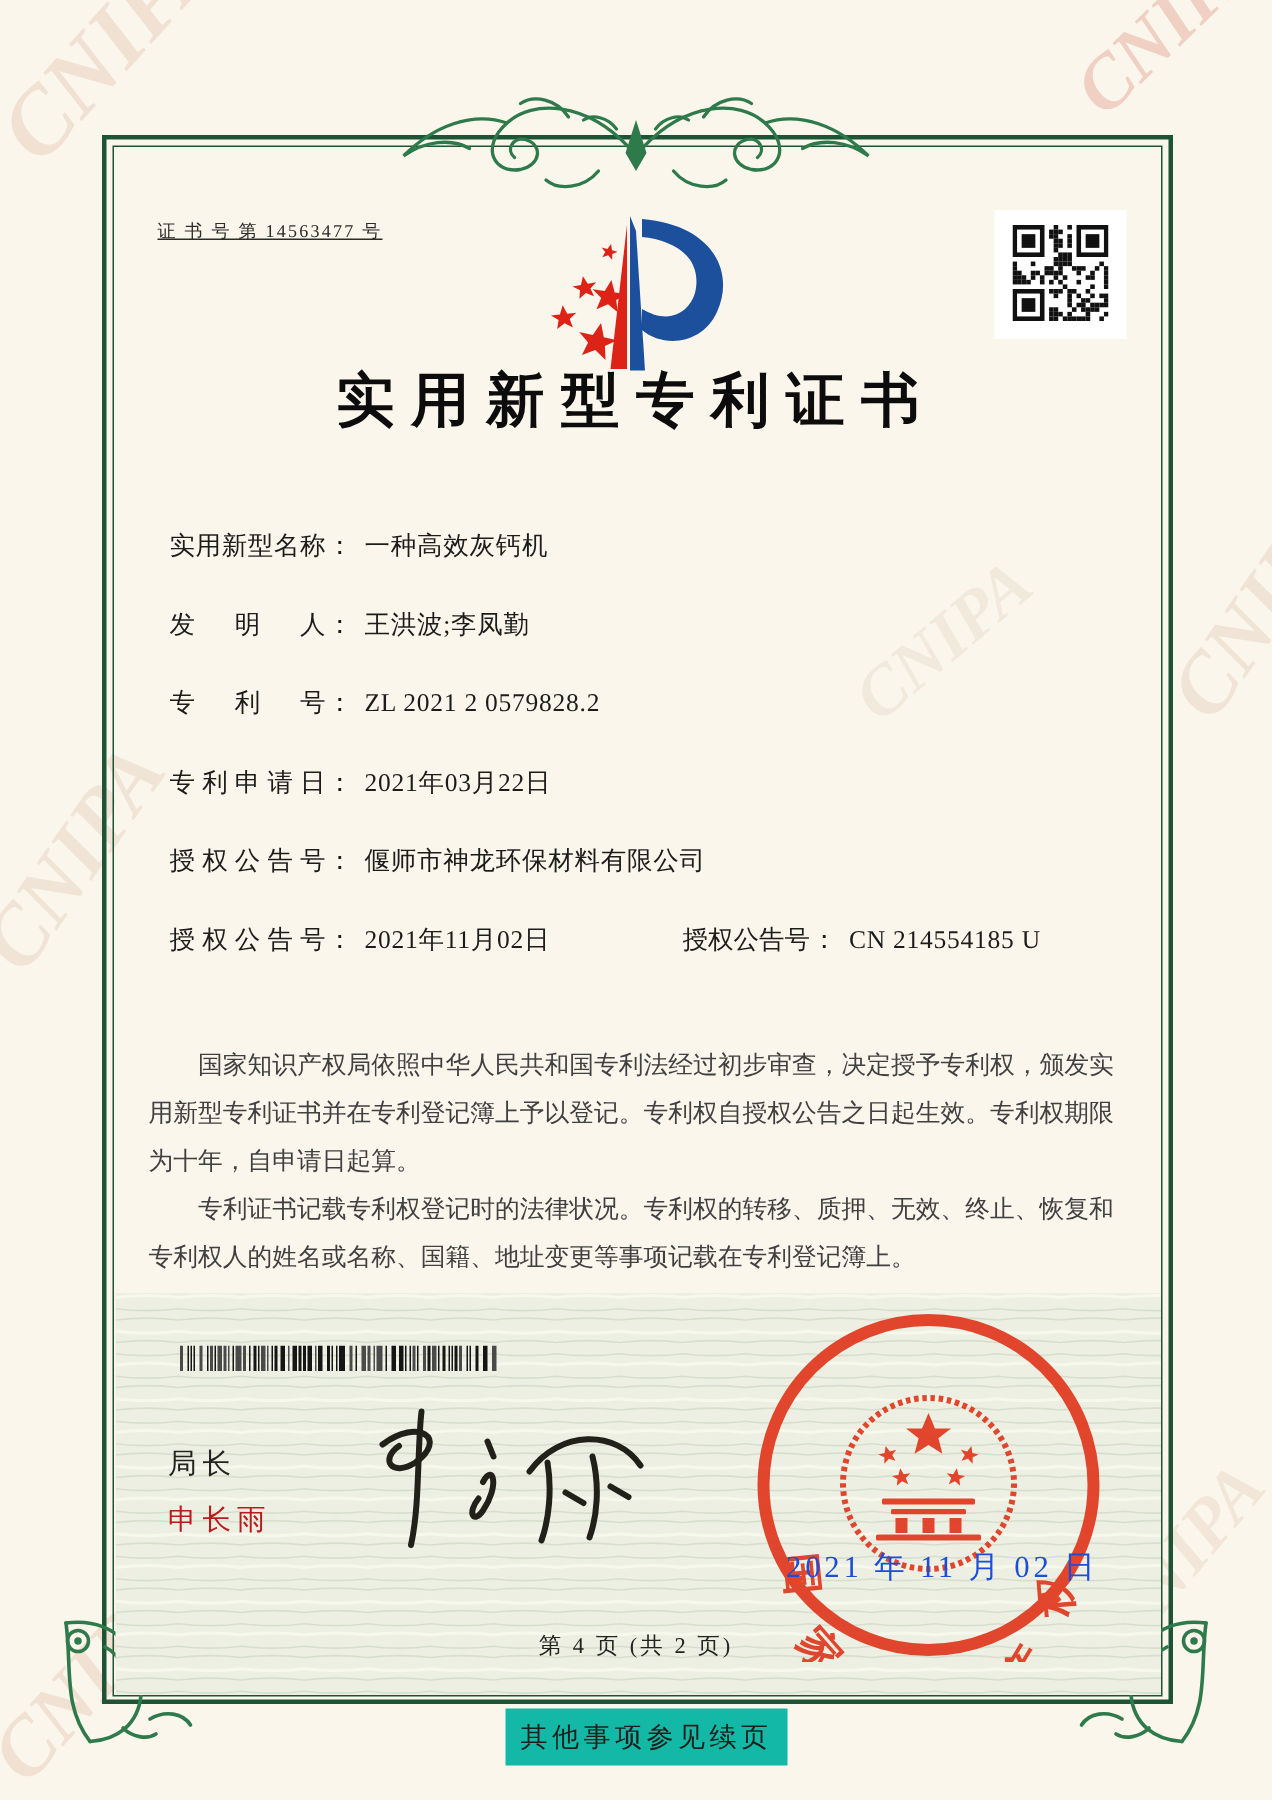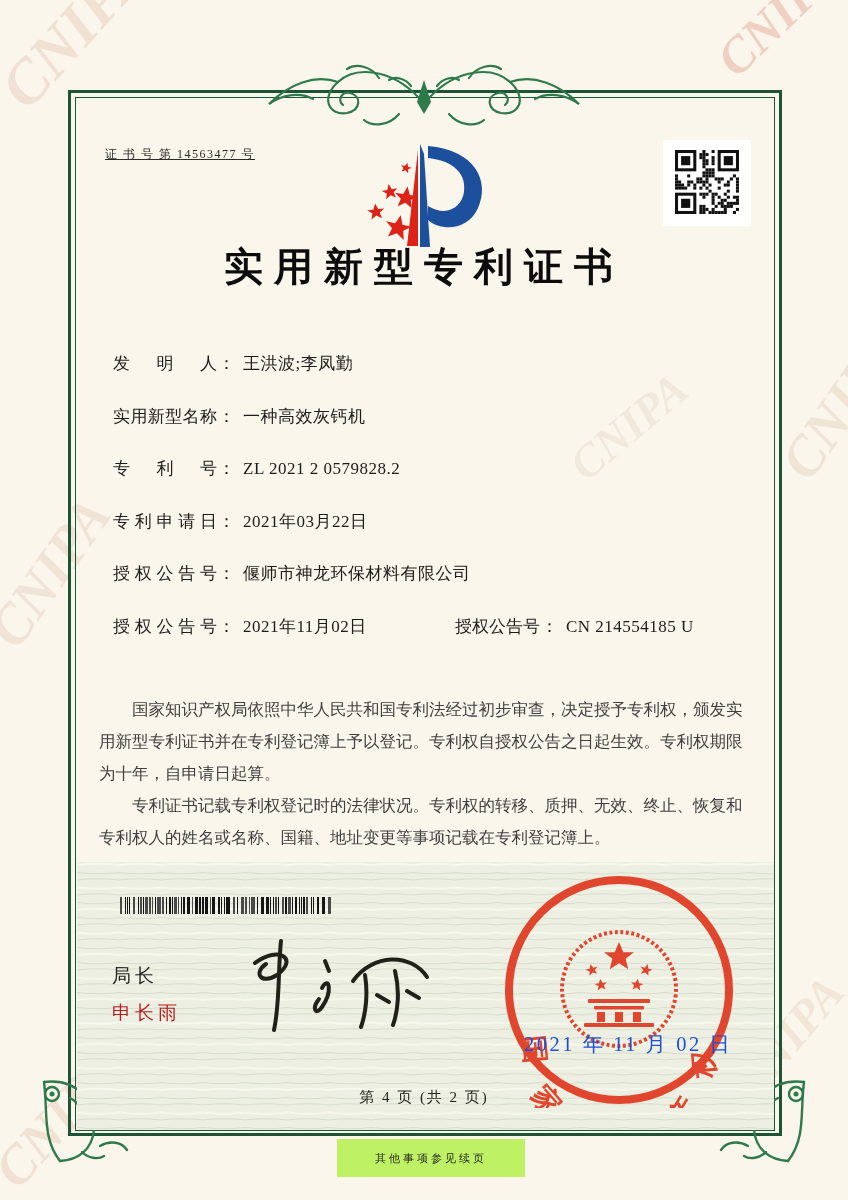--- a/index.html
+++ b/index.html
@@ -48,22 +48,22 @@
   .band svg{position:absolute;left:0;top:0;}
   .barcode{position:absolute;left:120px;top:897px;}
   .director-title{position:absolute;left:112px;top:963px;font-size:19px;letter-spacing:4px;color:#23231f;}
   .director-name{position:absolute;left:112px;top:1000px;font-size:19px;letter-spacing:4px;color:#b91c1c;text-align:center;}
   .sig{position:absolute;left:225px;top:933px;}
   .seal{position:absolute;left:502px;top:873px;}
   .seal-date{position:absolute;left:524px;top:1030px;font-size:20.5px;letter-spacing:2.5px;
              color:#1d4ed8;font-weight:500;}
   .page-info{position:absolute;left:0;top:1088px;width:848px;text-align:center;
              font-size:15px;letter-spacing:2px;color:#23231f;}
-  .cont-note{position:absolute;left:337px;top:1139px;width:188px;height:38px;background:#bef264;
-             text-align:center;line-height:38px;font-size:11px;letter-spacing:3px;color:#1f1f1c;}
+  .cont-note{position:absolute;left:337px;top:1139px;width:188px;height:38px;background:#14b8a6;
+             text-align:center;line-height:38px;font-size:18px;letter-spacing:3px;color:#1f1f1c;}
 </style>
 </head>
 <body>
 
 <div class="page">
 
   <span class="wm wm1">CNIPA</span>
   <span class="wm wm2">CNIPA</span>
   <span class="wm wm3">CNIPA</span>
   <span class="wm wm4">CNIPA</span>
@@ -259,24 +259,24 @@
         <rect x="0" y="42" width="21" height="21" fill="#111"></rect>
         <rect x="3" y="45" width="15" height="15" fill="#fff"></rect>
         <rect x="6" y="48" width="9" height="9" fill="#111"></rect>
       </svg>
   </div>
 
   <div class="title">实用新型专利证书</div>
 
   <div class="fields">
     <div class="frow">
+      <span class="flabel">实用新型名称</span><span class="fcolon">：</span><span class="fval">一种高效灰钙机</span>
+    </div>
+    <div class="frow">
       <span class="flabel">发明人</span><span class="fcolon">：</span><span class="fval">王洪波;李凤勤</span>
-    </div>
-    <div class="frow">
-      <span class="flabel">实用新型名称</span><span class="fcolon">：</span><span class="fval">一种高效灰钙机</span>
     </div>
     <div class="frow">
       <span class="flabel">专利号</span><span class="fcolon">：</span><span class="fval">ZL 2021 2 0579828.2</span>
     </div>
     <div class="frow">
       <span class="flabel">专利申请日</span><span class="fcolon">：</span><span class="fval">2021年03月22日</span>
     </div>
     <div class="frow">
       <span class="flabel">授权公告号</span><span class="fcolon">：</span><span class="fval">偃师市神龙环保材料有限公司</span>
     </div>

